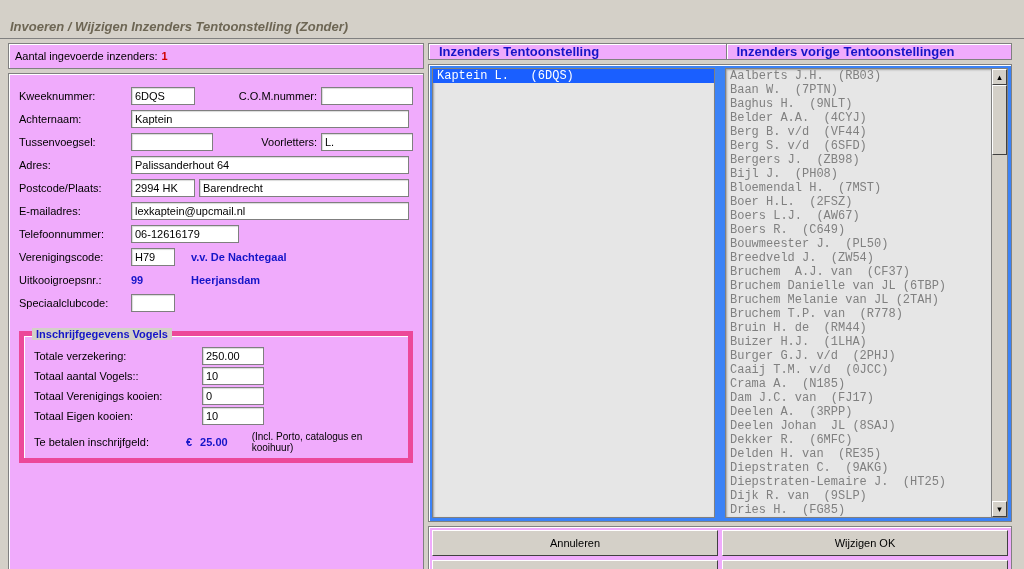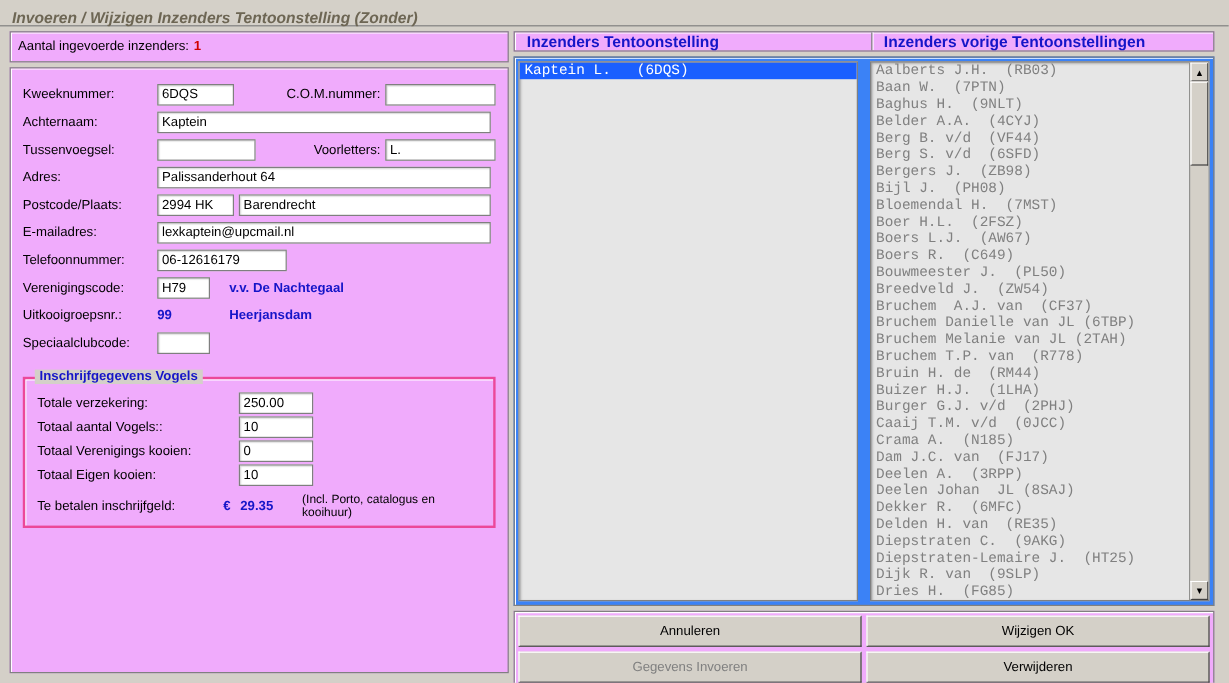--- a/index.html
+++ b/index.html
@@ -11,21 +11,21 @@
     font-size: 11px;
     color: #000;
     overflow: hidden;
   }
   .window {
     width: 1024px; height: 569px;
     background: #d4d0c8;
   }
   .titlebar {
     height: 22px;
-    padding: 7px 10px;
+    padding: 19px 10px;
     font-size: 13px;
     font-weight: bold;
     font-style: italic;
     color: #6d6654;
     border-bottom: 1px solid #808080;
   }
   .body {
     display: flex;
     padding: 4px 8px 8px 8px;
     gap: 4px;
@@ -59,21 +59,21 @@
     border:1px solid #7f7f7f;
     background:#fff;
     font-family: Tahoma, Arial, sans-serif;
     font-size:11px;
     padding:1px 3px;
     box-shadow: inset 1px 1px 1px rgba(0,0,0,0.15);
   }
   .blue-bold { color:#1515c8; font-weight:bold;}
   .fieldset {
     margin-top: 18px;
-    border:2px solid #ec4899;
+    border:5px solid #ec4899;
     box-shadow: inset 1px 1px 0 #fff;
     padding: 10px 24px 6px 10px;
     position:relative;
   }
   .fieldset-legend {
     position:absolute; top:-8px; left:8px;
     background:#d4d0c8;
     padding:0 4px;
     color:#1515c8; font-weight:bold; font-size:11px;
   }
@@ -241,21 +241,21 @@
             <span class="lbl">Totaal Verenigings kooien:</span>
             <input class="fld" style="width: 62px;" value="0">
           </div>
           <div class="row">
             <span class="lbl">Totaal Eigen kooien:</span>
             <input class="fld" style="width: 62px;" value="10">
           </div>
           <div class="row" style="margin-top:6px">
             <span class="lbl">Te betalen inschrijfgeld:</span>
             <span class="eur">€</span>
-            <span class="blue-bold" style="margin-left:4px">29.35</span>
+            <span class="blue-bold" style="margin-left:4px">25.00</span>
             <span class="note" style="margin-left:20px">(Incl. Porto, catalogus en kooihuur)</span>
           </div>
         </div>
       </div>
     </div>
 
     <div class="right-col">
       <div class="panel header-panel split">
         <div class="half">Inzenders Tentoonstelling</div>
         <div class="half">Inzenders vorige Tentoonstellingen</div>

